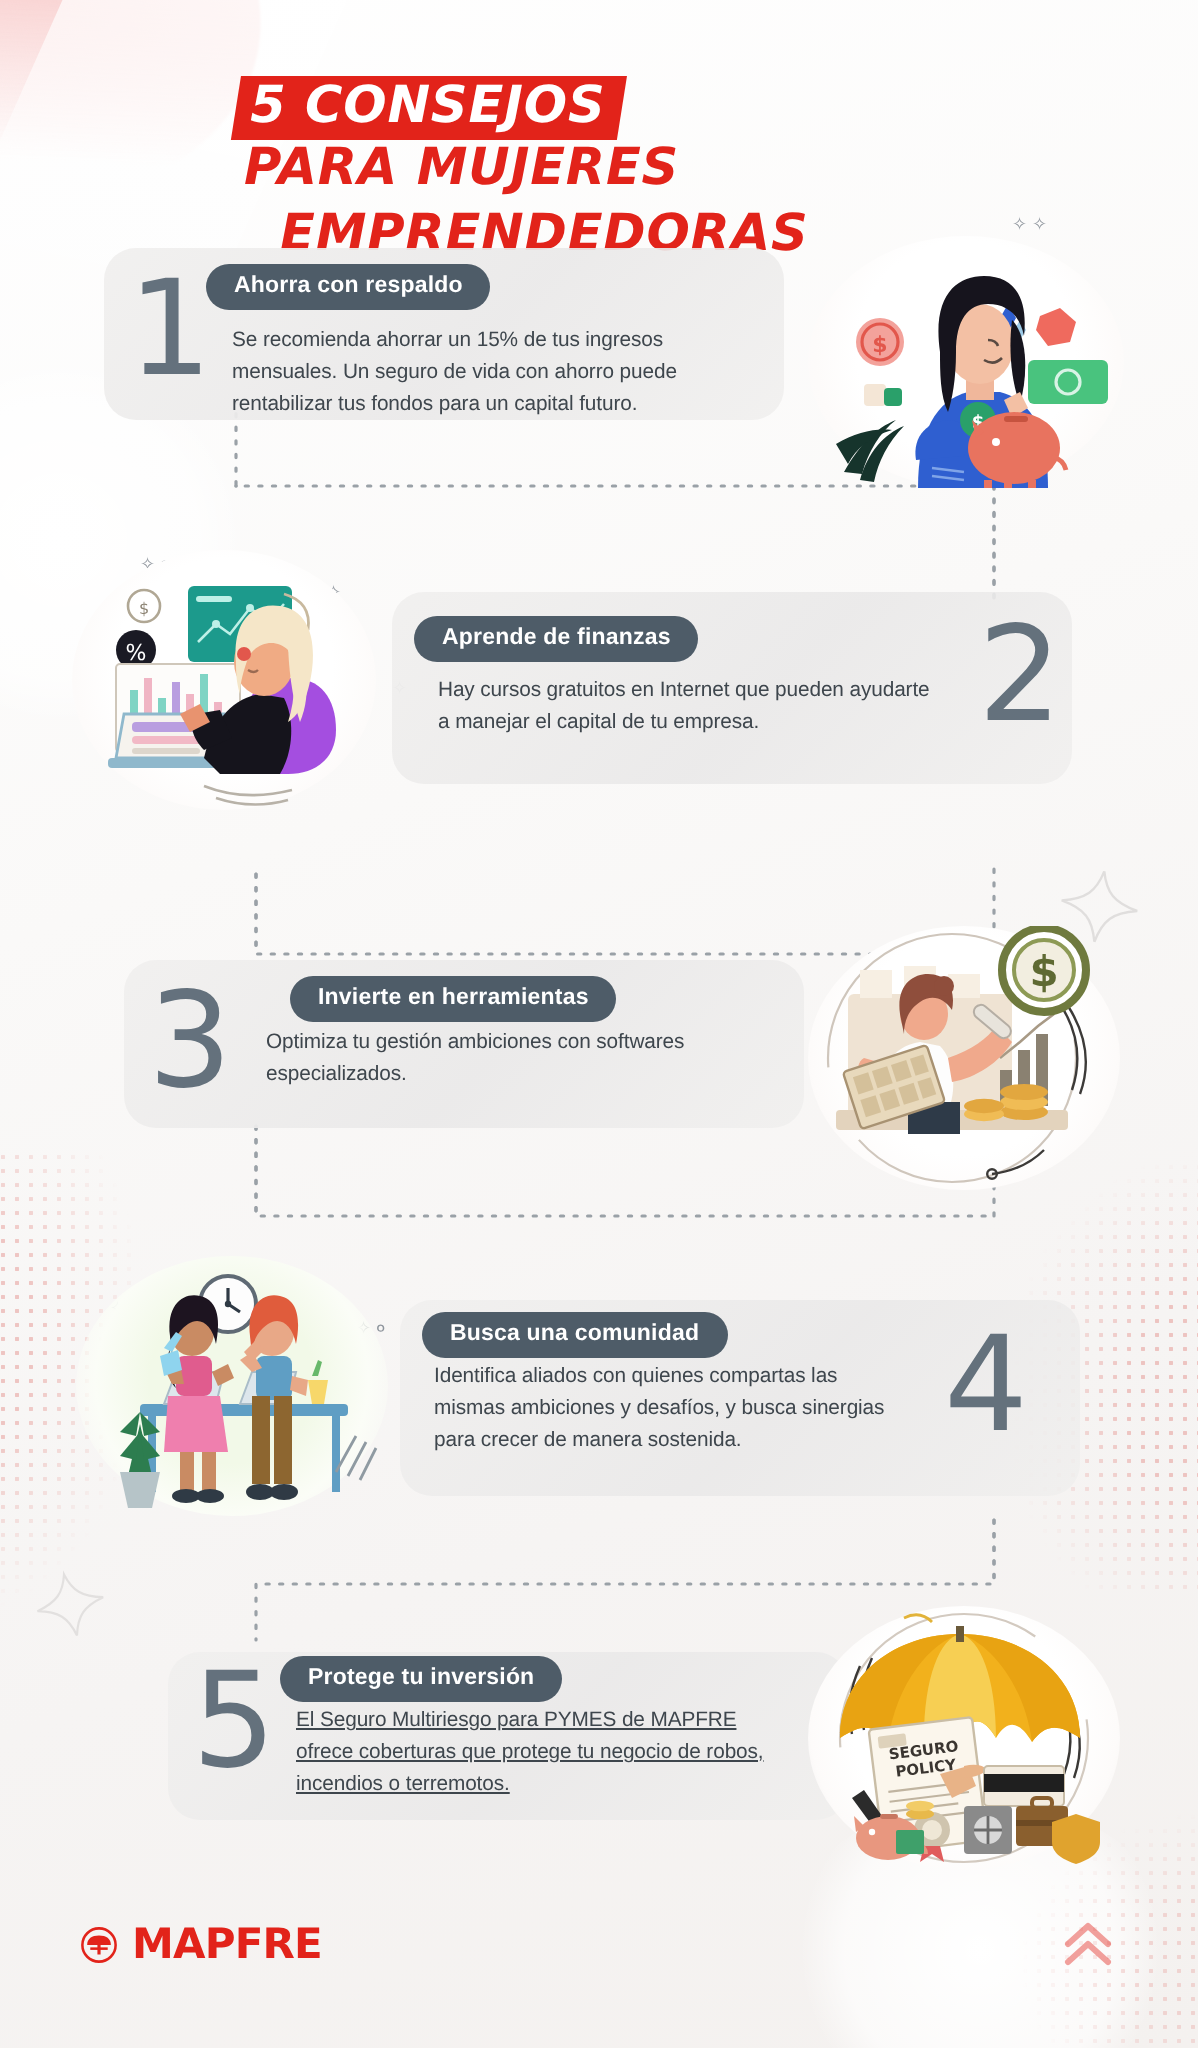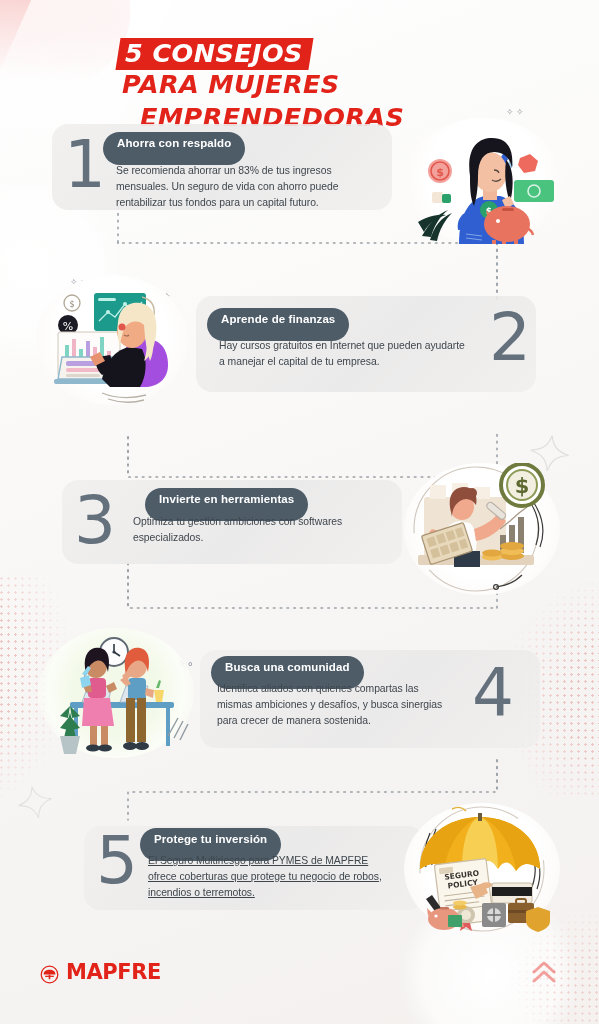--- a/index.html
+++ b/index.html
@@ -117,21 +117,21 @@
     opacity: .95;
     letter-spacing: -2px;
   }
   .pill {
     position: absolute;
     background: #4e5c68;
     color: #ffffff;
     border-radius: 20px;
     font-size: 11.5px;
     font-weight: 700;
-    padding: 5px 14px 16px 14px;
+    padding: 5px 14px 6px 14px;
     white-space: nowrap;
     letter-spacing: .1px;
   }
   .body {
     position: absolute;
     color: #3e464d;
     font-size: 10.4px;
     line-height: 1.52;
     letter-spacing: -.05px;
   }
@@ -141,21 +141,21 @@
     overflow: visible;
   }
   .illus-bg {
     position: absolute; inset: 0;
     border-radius: 50%;
     background: radial-gradient(circle at 50% 45%, #ffffff 52%, #fdfbfa 72%, rgba(252,248,247,0) 86%);
   }
 
   
   .footer { position: absolute; left: 0; bottom: 0; width: 599px; height: 86px; }
-  .logo { position: absolute; left: 40px; top: 22px; display: flex; align-items: flex-end; gap: 7px; }
+  .logo { position: absolute; left: 40px; top: 22px; display: flex; align-items: center; gap: 7px; }
   .logo-text {
     font-family: "DejaVu Sans", sans-serif;
     font-weight: 700;
     font-size: 21px;
     color: #e2231a;
     letter-spacing: -.4px;
   }
   .chevup { position: absolute; right: 42px; top: 22px; width: 26px; height: 24px; opacity: .42; }
 </style>
 </head>
@@ -219,21 +219,21 @@
       <path d="M497 760 L497 792"></path>
       <path d="M128 437 L128 477"></path>
       <path d="M128 563 L128 608"></path>
     </g>
   </svg>
 
   <div class="step">
     <div class="panel" style="left:52px; top:124px; width:340px; height:86px;"></div>
     <div class="bignum" style="left:64px; top:132px;">1</div>
     <div class="pill" style="left:103px; top:132px;">Ahorra con respaldo</div>
-    <div class="body" style="left:116px; top:163px; width:262px;">Se recomienda ahorrar un 83% de tus ingresos mensuales. Un seguro de vida con ahorro puede rentabilizar tus fondos para un capital futuro.</div>
+    <div class="body" style="left:116px; top:163px; width:262px;">Se recomienda ahorrar un 15% de tus ingresos mensuales. Un seguro de vida con ahorro puede rentabilizar tus fondos para un capital futuro.</div>
 
     <div class="illus" style="left:404px; top:118px; width:158px; height:126px;">
       <div class="illus-bg"></div>
       <svg viewBox="0 0 158 126" style="position:absolute;inset:0;width:100%;height:100%;">
 
         <path d="M18 118 C26 104 34 96 44 92 C36 98 30 108 27 119 Z" fill="#16342c"></path>
         <path d="M14 104 C24 98 34 96 42 97 C32 100 24 106 20 114 Z" fill="#16342c"></path>
         <path d="M26 122 C30 108 38 99 48 95 C40 103 35 113 33 123 Z" fill="#16342c"></path>
 
         <circle cx="36" cy="53" r="12" fill="#f3a29b"></circle>

